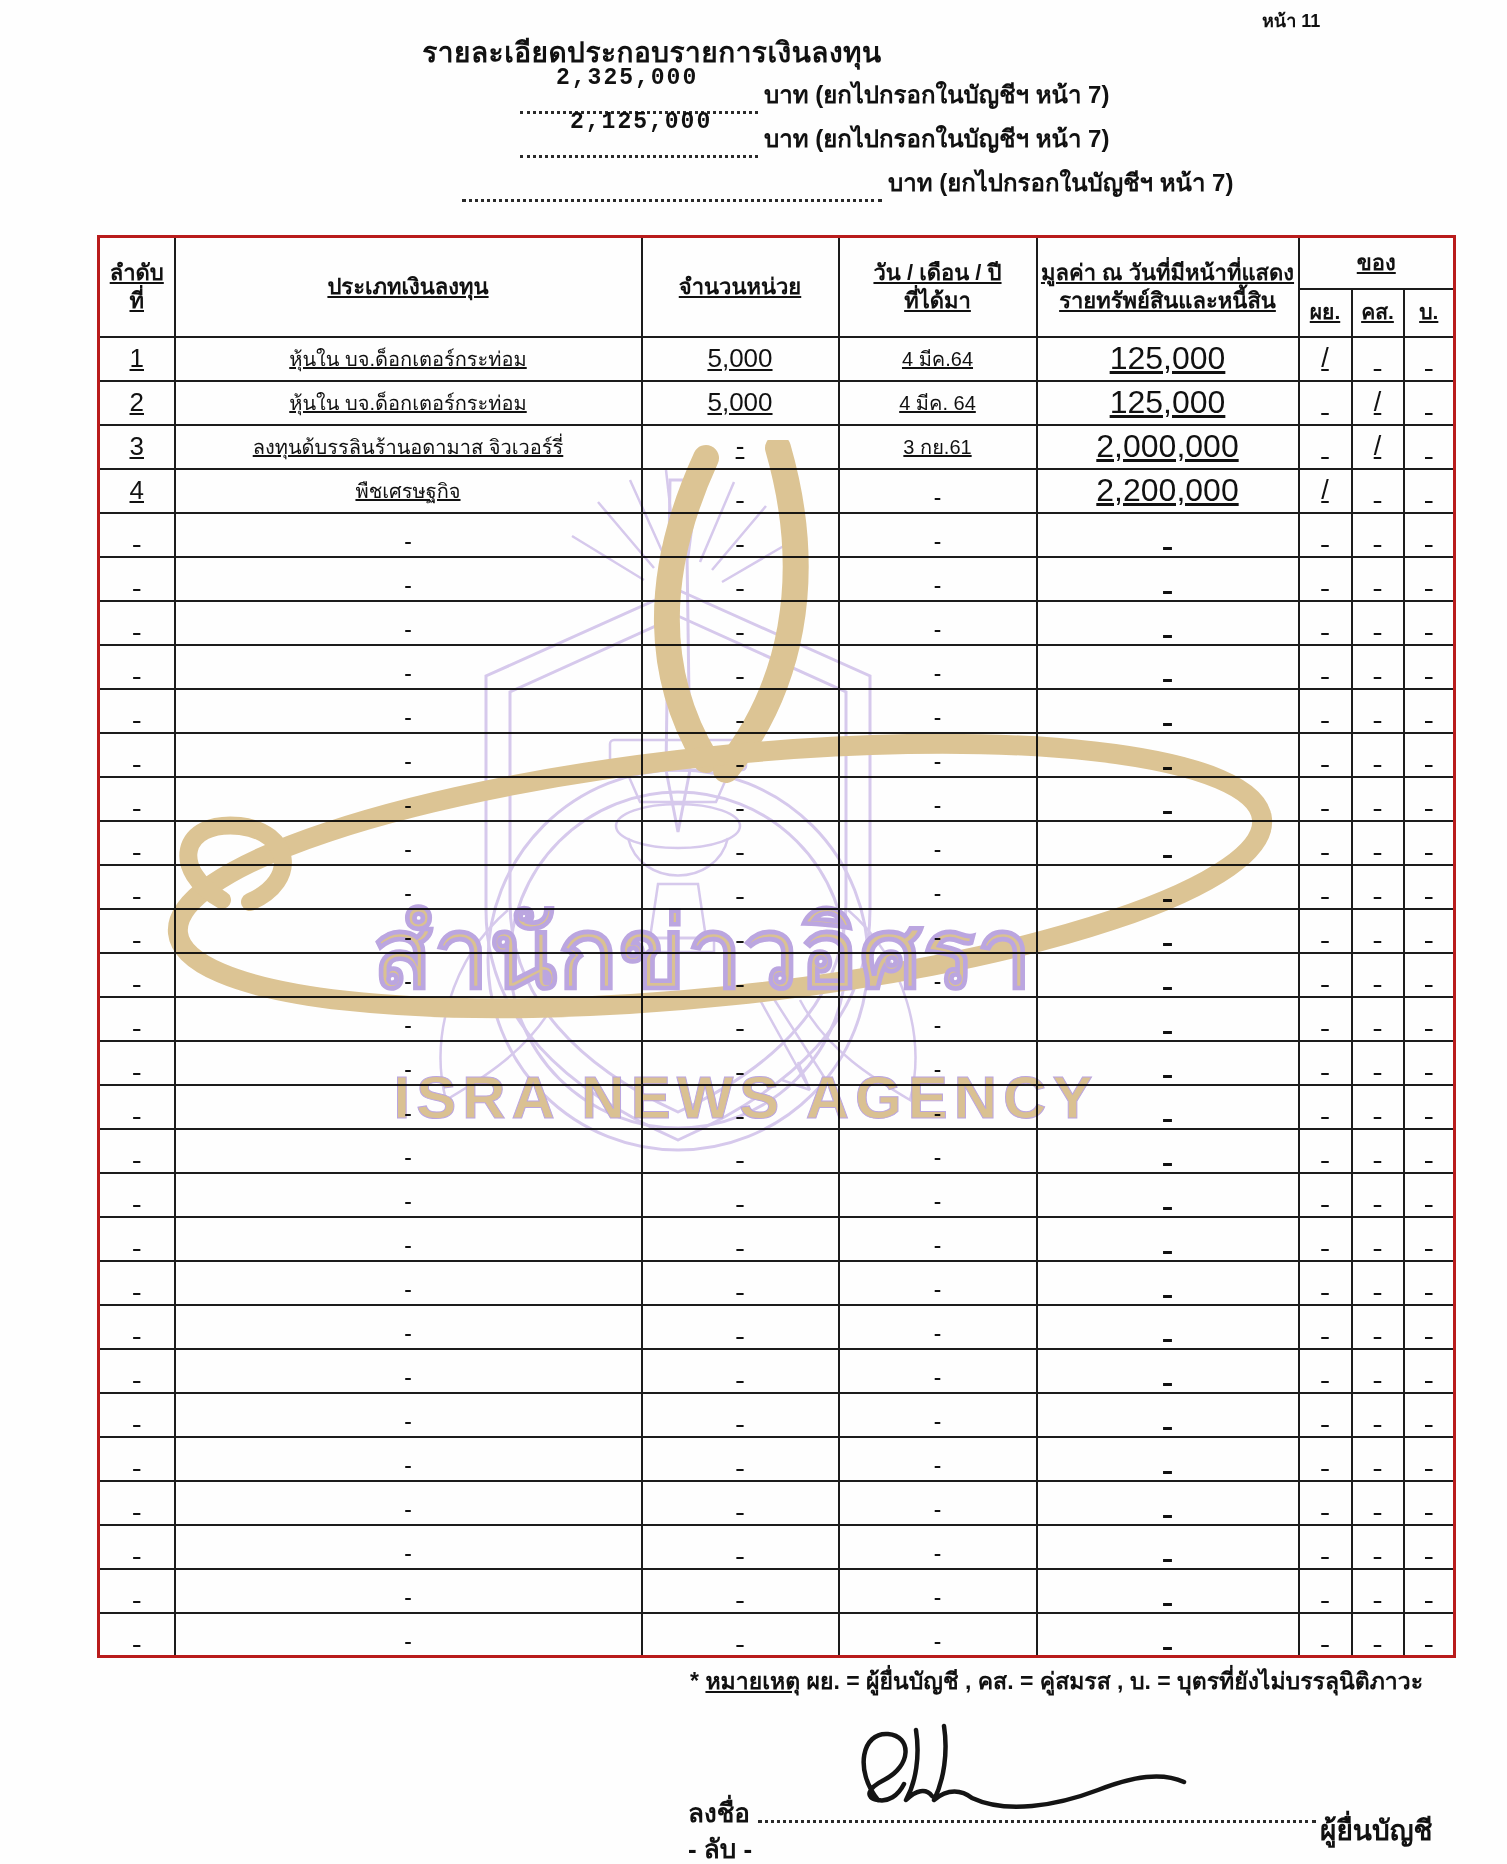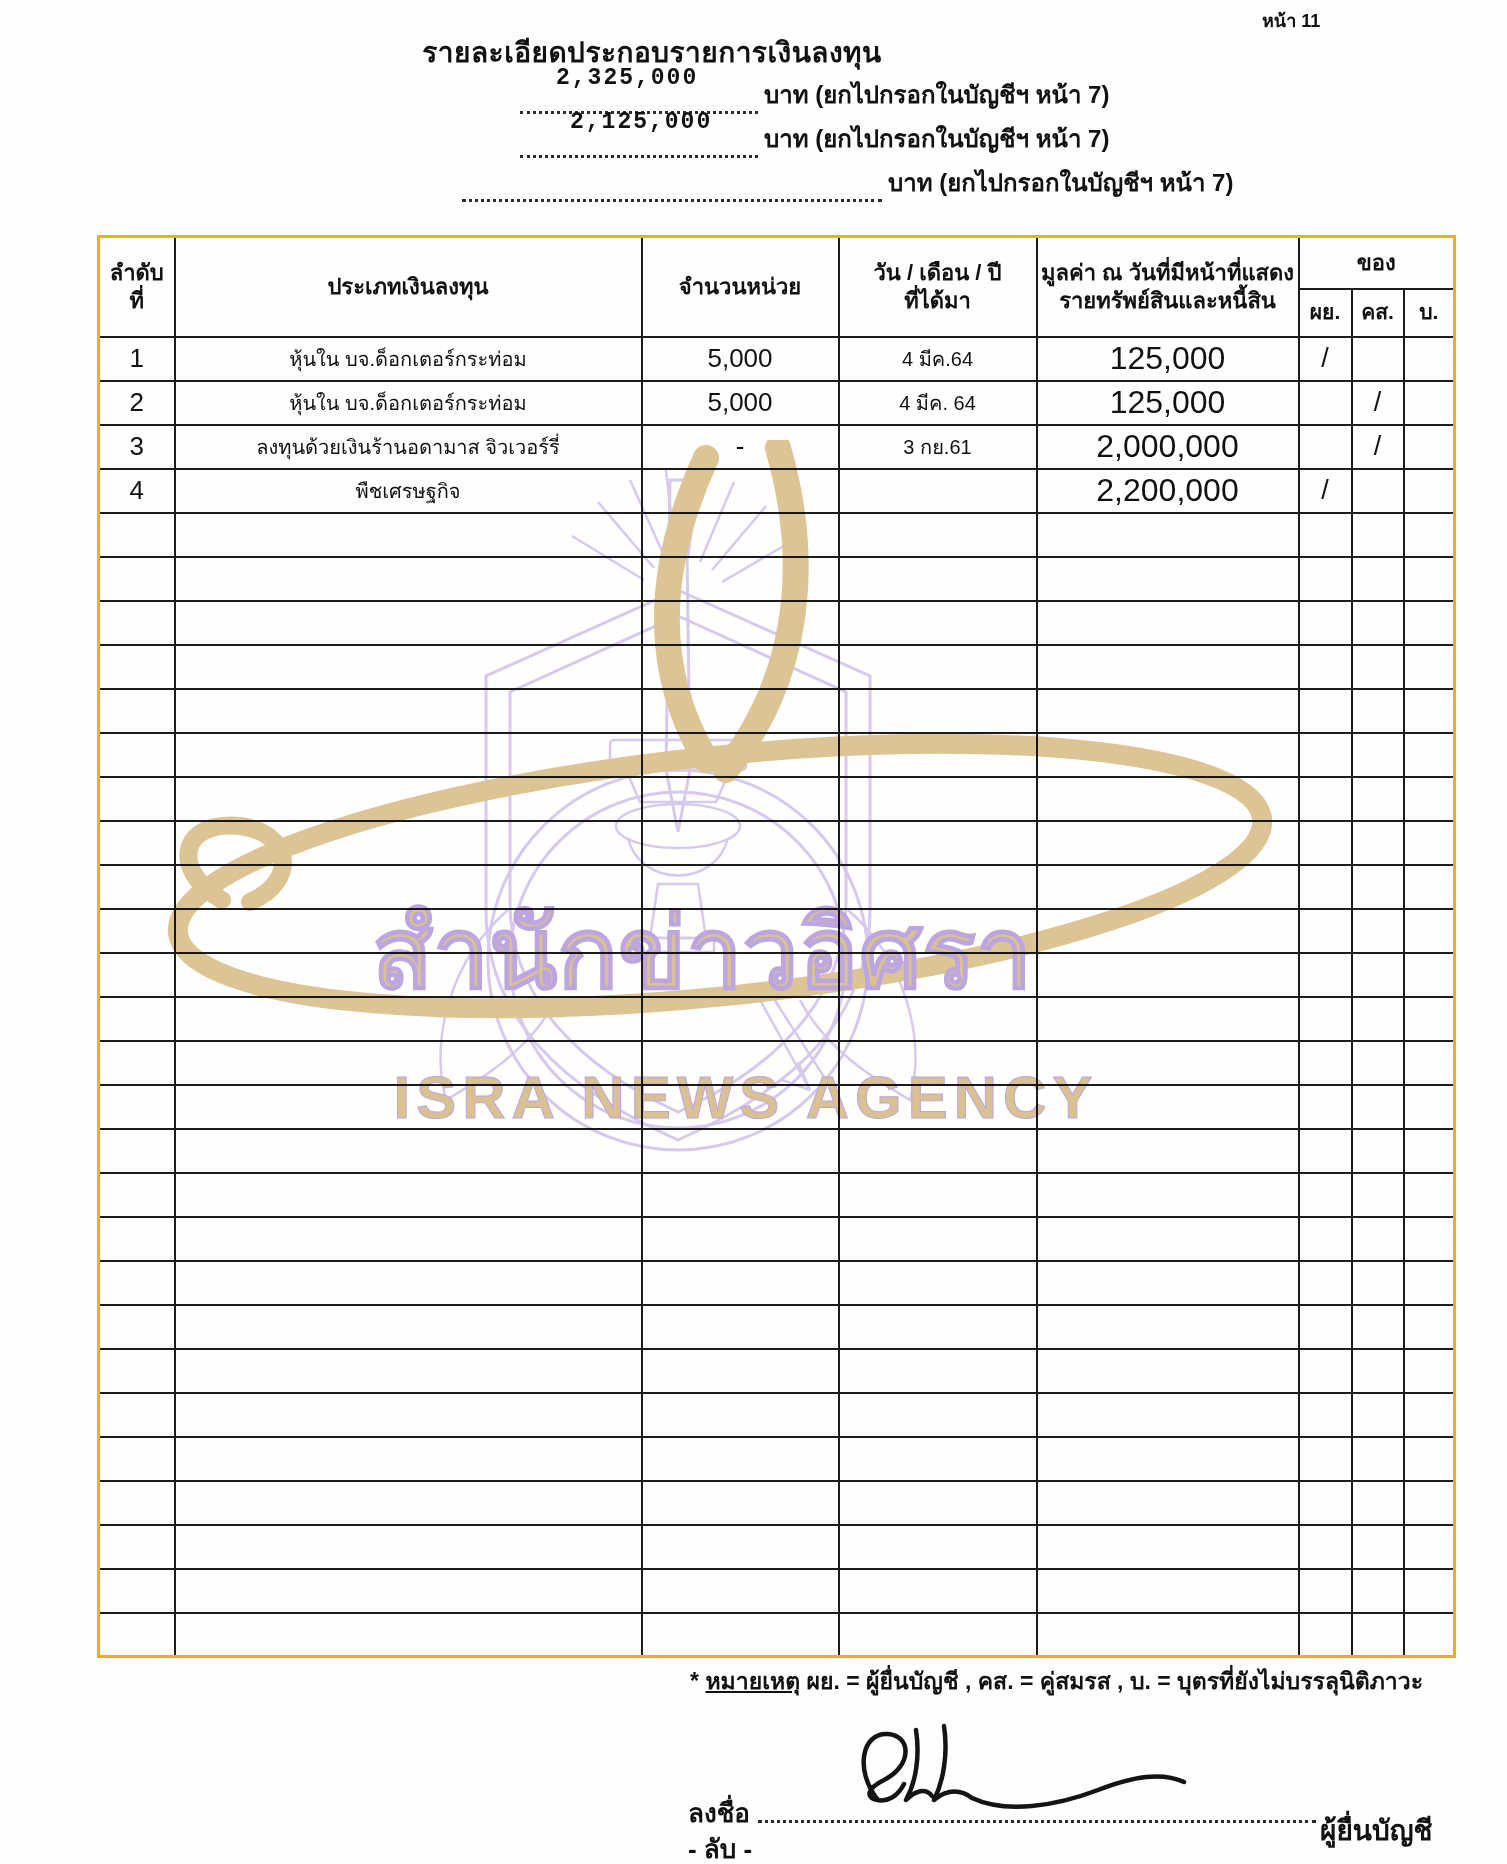--- a/index.html
+++ b/index.html
@@ -18,21 +18,21 @@
   .sum-suffix{position:absolute;bottom:0;font-size:24px;font-weight:bold;white-space:nowrap;}
   
   .sl1{top:78px;} .sl1 .sum-field{left:520px;width:238px;} .sl1 .sum-suffix{left:764px;}
   .sl2{top:122px;} .sl2 .sum-field{left:520px;width:238px;} .sl2 .sum-suffix{left:764px;}
   .sl3{top:166px;}.sl3 .sum-field{left:462px;width:420px;} .sl3 .sum-suffix{left:888px;}
   .sl1 .sum-value{left:36px;} .sl2 .sum-value{left:50px;}
   
   .inv-table{position:absolute;left:97px;top:235px;width:1356px;border-collapse:collapse;
     table-layout:fixed;background:transparent;}
   .inv-table th,.inv-table td{border:2px solid #1c1c1c;padding:0 2px;text-align:center;vertical-align:middle;overflow:hidden;}
-  .inv-table{border:3px solid #eab308;}
+  .inv-table{border:3px solid #b91c1c;text-decoration:underline;}
   .inv-table thead th{font-weight:bold;font-size:22px;line-height:1.25;}
   .inv-table thead .r1{height:52px;}
   .inv-table thead .r2 th{height:46px;font-size:21px;}
   .inv-table tbody tr{height:44px;}
   .c-seq{font-size:26px;}
   .c-type{font-size:20px;}
   .c-units{font-size:26px;}
   .c-date{font-size:20px;}
   .c-value{font-size:32px;}
   .c-own{font-size:27px;}
@@ -130,21 +130,21 @@
           <td class="c-type">หุ้นใน บจ.ด็อกเตอร์กระท่อม</td>
           <td class="c-units">5,000</td>
           <td class="c-date">4 มีค. 64</td>
           <td class="c-value">125,000</td>
           <td class="c-own">&nbsp;</td>
           <td class="c-own">/</td>
           <td class="c-own">&nbsp;</td>
         </tr>
         <tr>
           <td class="c-seq">3</td>
-          <td class="c-type">ลงทุนด้วยเงินร้านอดามาส จิวเวอร์รี่</td>
+          <td class="c-type">ลงทุนด้บรรลินร้านอดามาส จิวเวอร์รี่</td>
           <td class="c-units">-</td>
           <td class="c-date">3 กย.61</td>
           <td class="c-value">2,000,000</td>
           <td class="c-own">&nbsp;</td>
           <td class="c-own">/</td>
           <td class="c-own">&nbsp;</td>
         </tr>
         <tr>
           <td class="c-seq">4</td>
           <td class="c-type">พืชเศรษฐกิจ</td>

